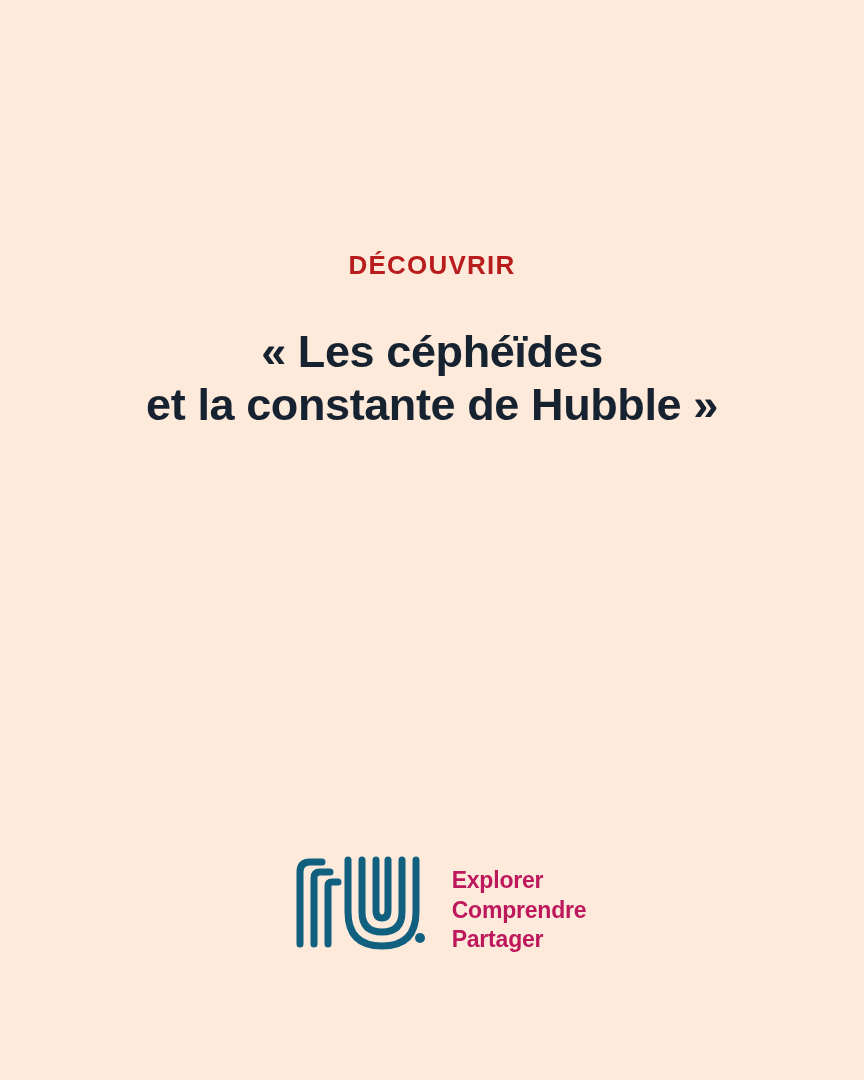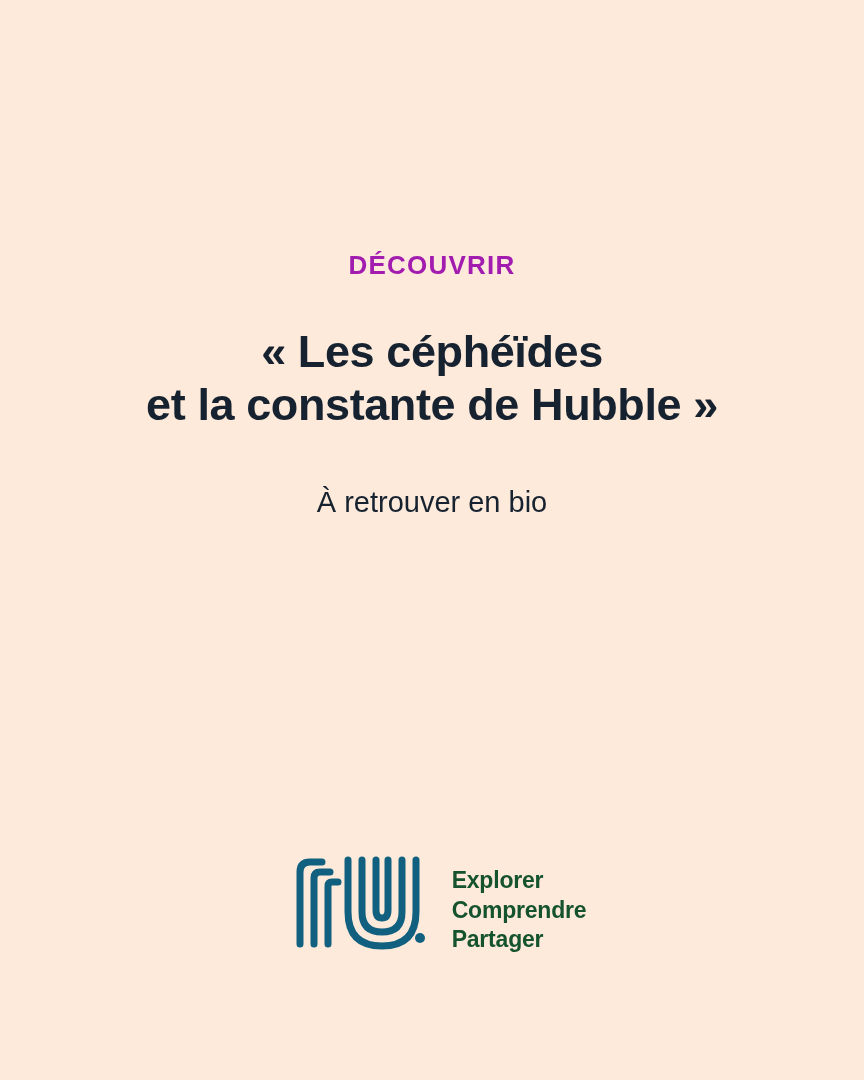--- a/index.html
+++ b/index.html
@@ -21,21 +21,21 @@
     background: #fdeadb;
     display: flex;
     flex-direction: column;
     align-items: center;
   }
   .eyebrow {
     margin-top: 250px;
     font-size: 26px;
     font-weight: 700;
     letter-spacing: 1.2px;
-    color: #a21caf;
+    color: #b91c1c;
     text-align: center;
     line-height: 1.2;
   }
   .headline {
     margin-top: 44px;
     font-size: 45px;
     font-weight: 700;
     letter-spacing: -0.4px;
     line-height: 1.18;
     text-align: center;
@@ -73,42 +73,41 @@
   .logo-mark {
     display: block;
   }
   .logo-tagline {
     display: flex;
     flex-direction: column;
     justify-content: flex-start;
     line-height: 1.28;
     font-size: 23px;
     font-weight: 700;
-    color: #14532d;
+    color: #be185d;
     letter-spacing: -0.2px;
     margin-top: 29px;
   }
   .logo-tagline span {
     display: block;
   }
 </style>
 </head>
 <body>
 
 <div class="card">
 
   <div class="eyebrow">DÉCOUVRIR</div>
 
   <div class="headline">
     <span class="line">« Les céphéïdes</span>
     <span class="line">et la constante de Hubble »</span>
   </div>
 
   <div class="subtext">
-    <span class="line">À retrouver en bio</span>
   </div>
 
   <div class="logo-wrap">
     <div class="logo">
       <svg class="logo-mark" width="160" height="140" viewBox="0 0 160 140" xmlns="http://www.w3.org/2000/svg">
         <g fill="none" stroke="#12607f" stroke-width="7" stroke-linecap="round">
 
           <path d="M22 118 L22 46 Q22 36 32 36 L44 36"></path>
           <path d="M36 118 L36 52 Q36 46 42 46 L52 46"></path>
           <path d="M50 118 L50 60 Q50 56 54 56 L60 56"></path>

